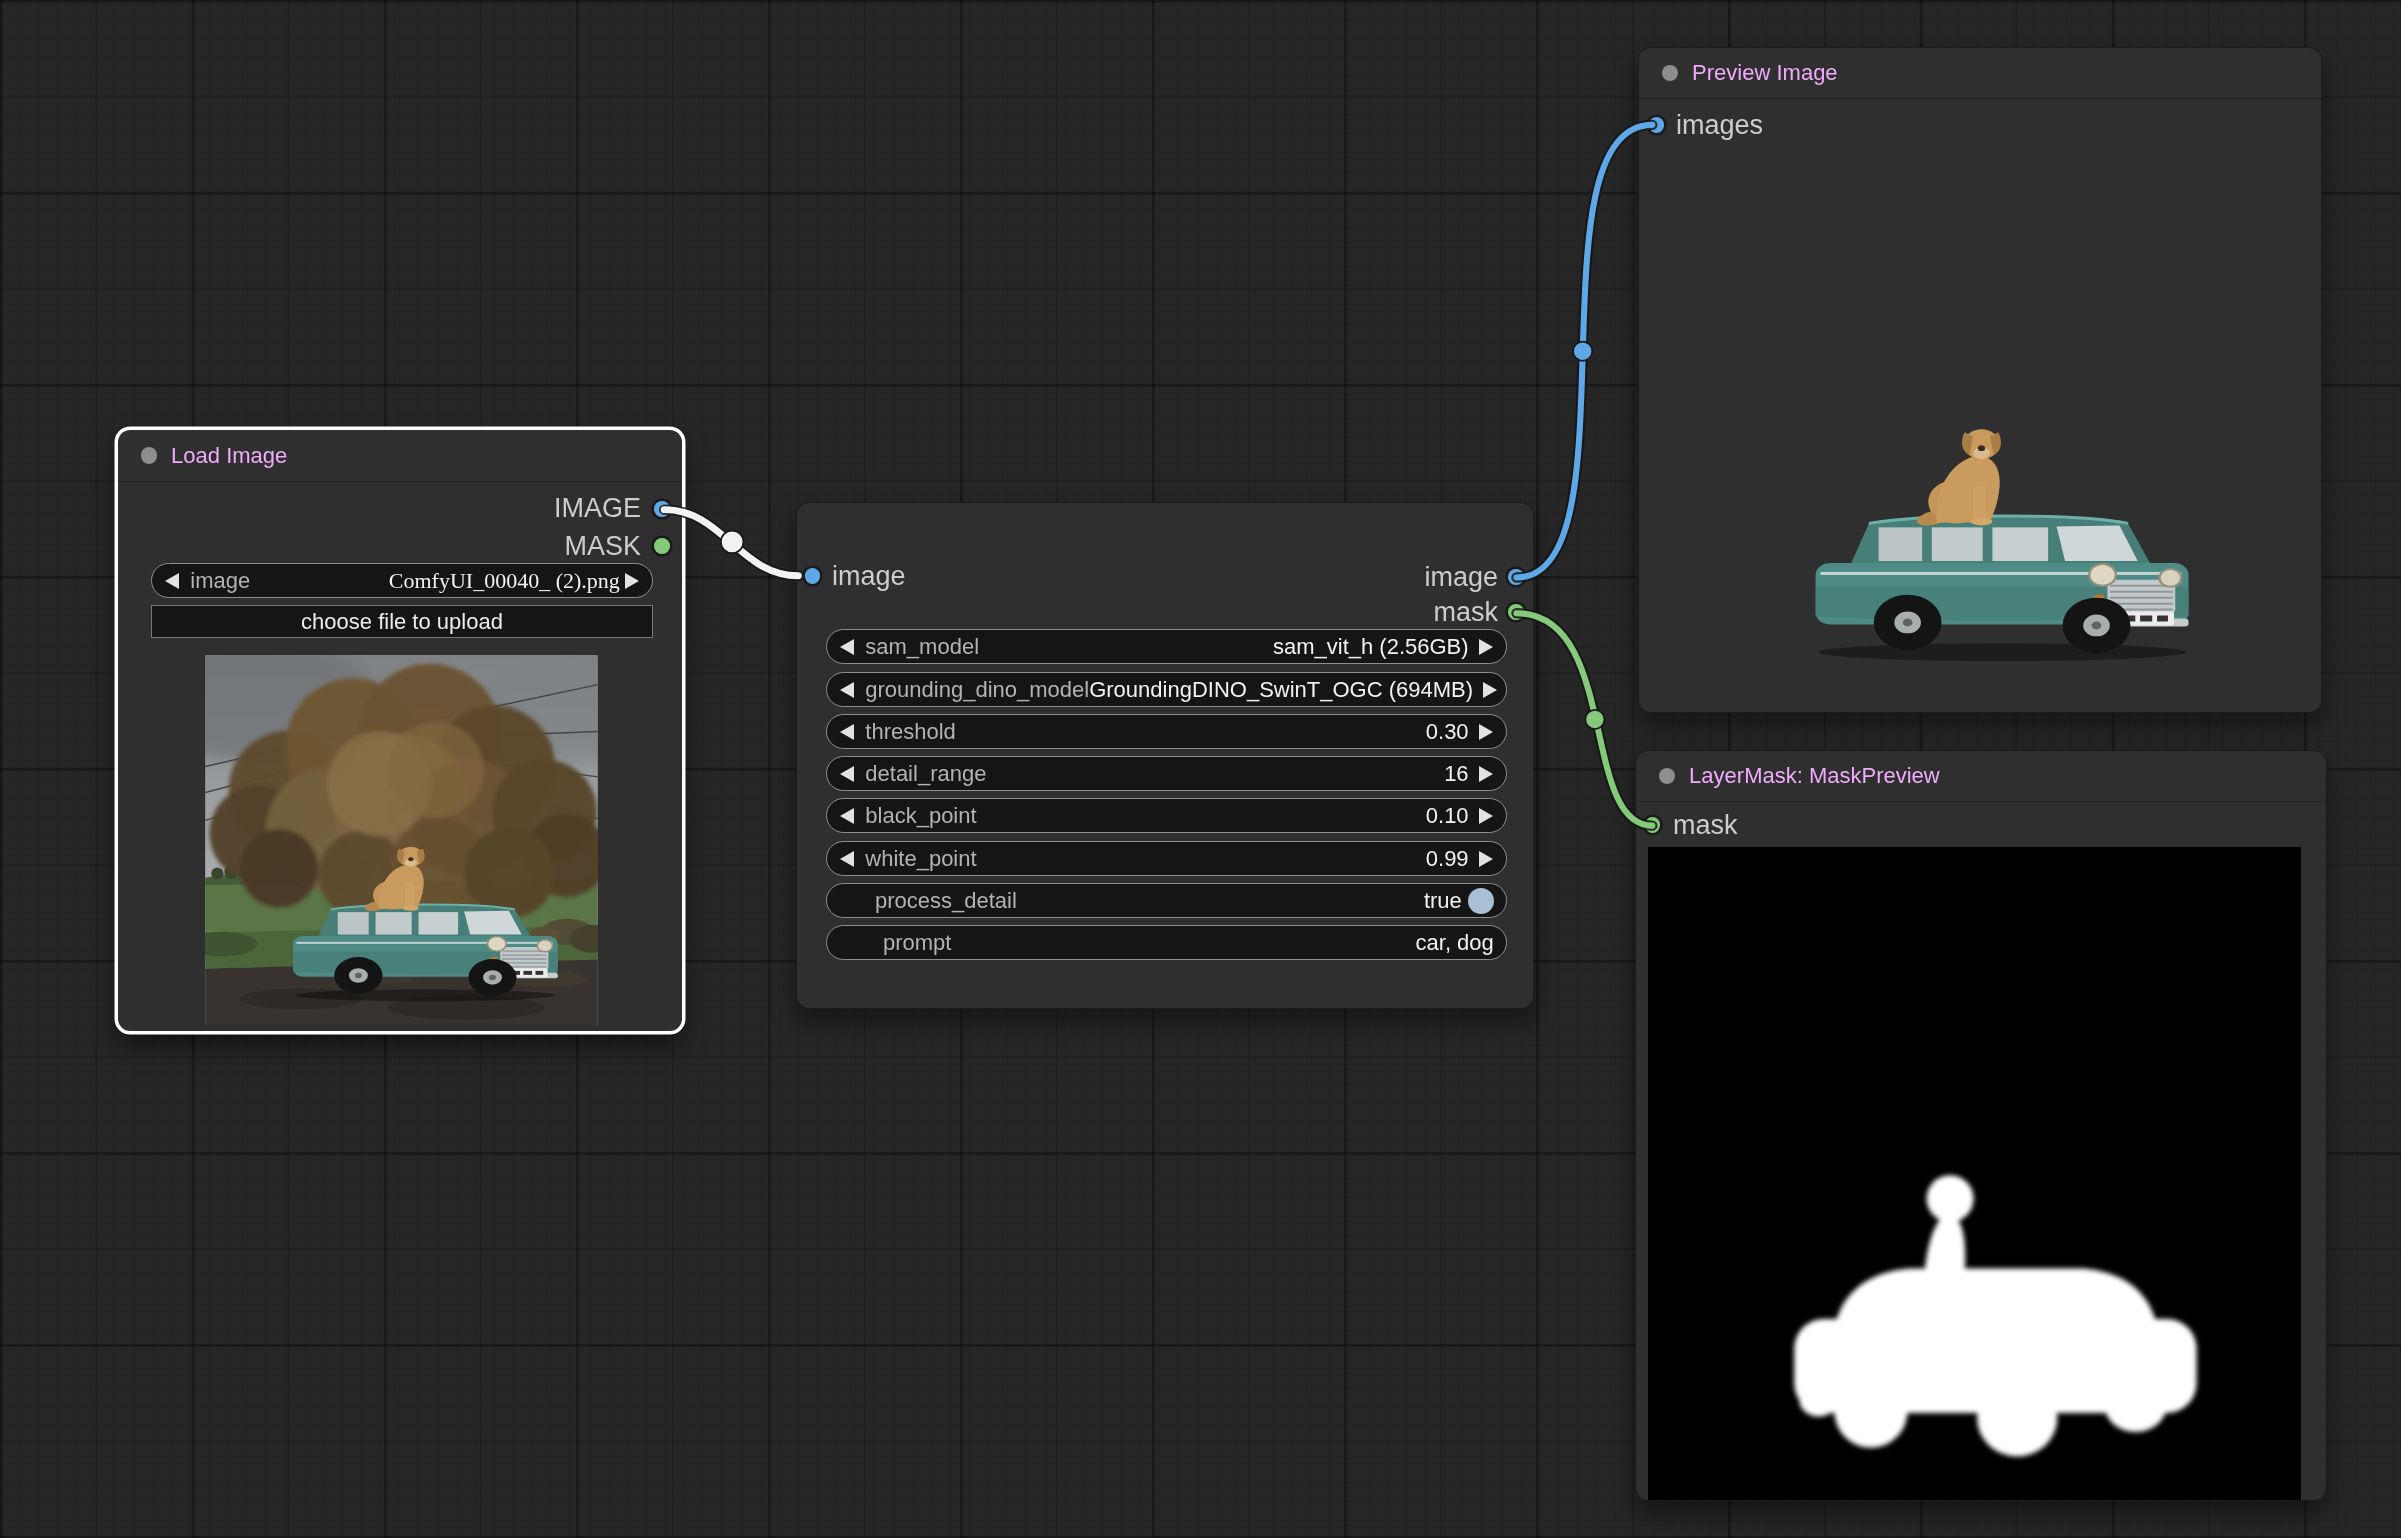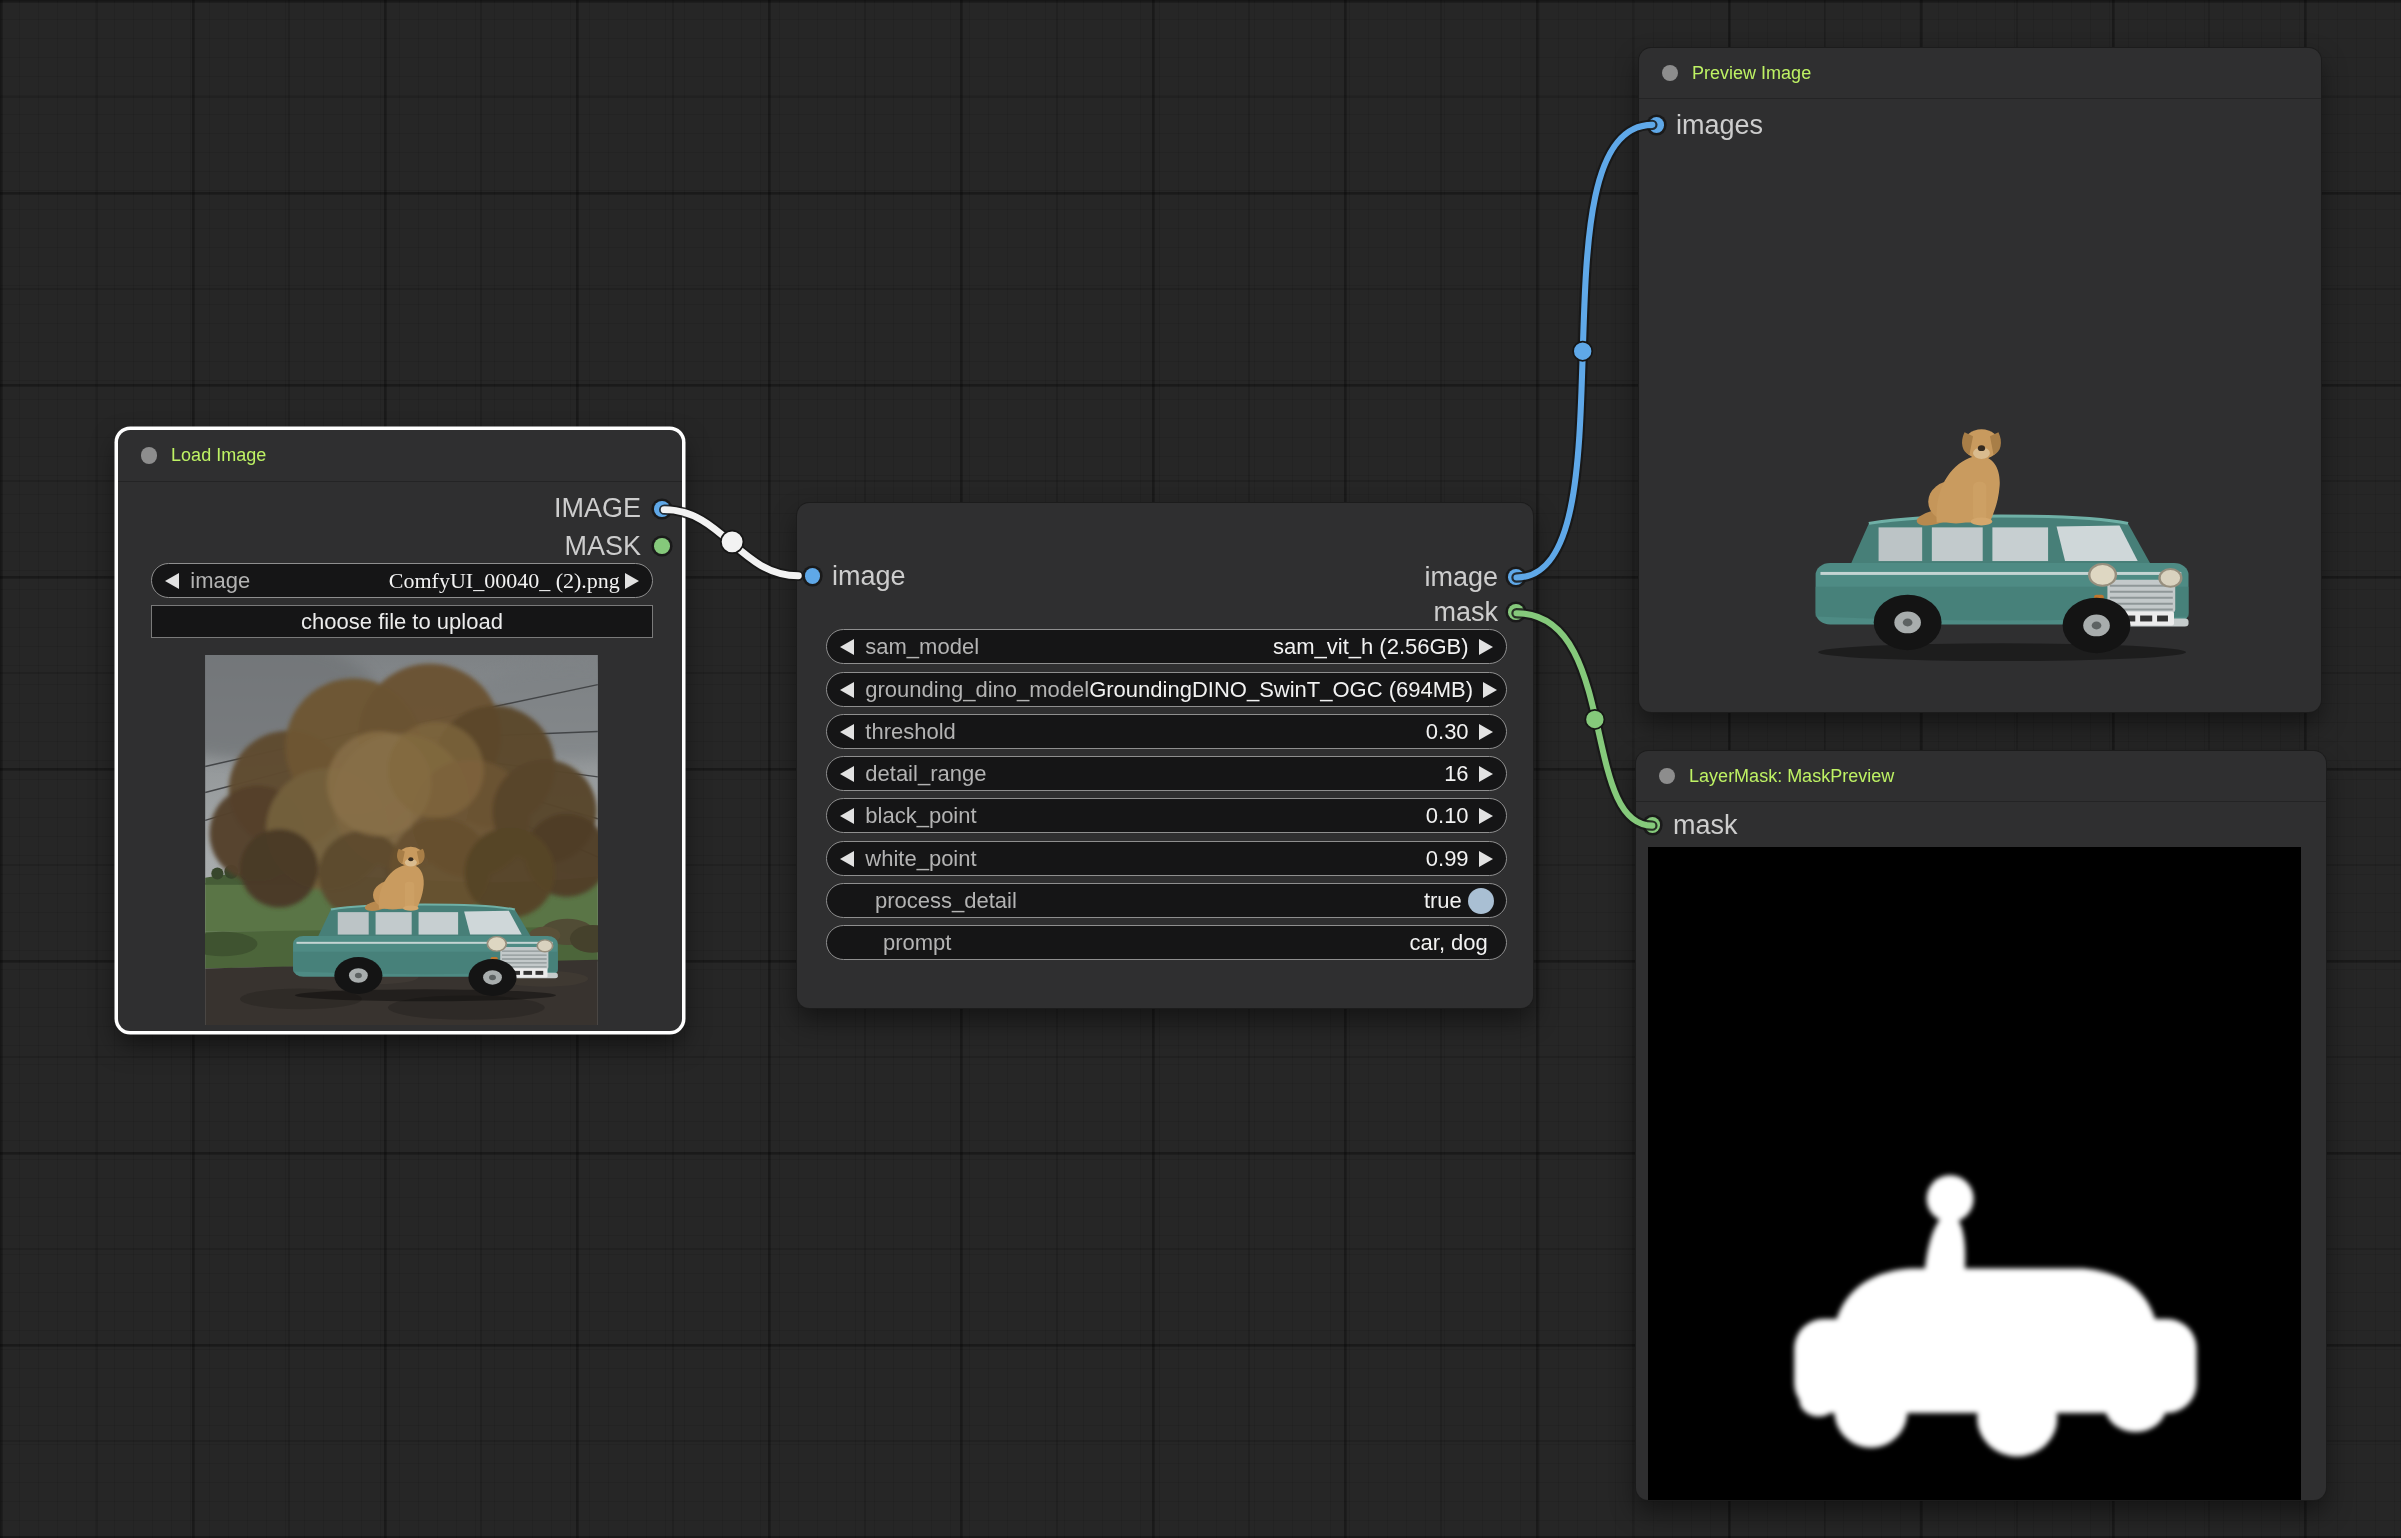--- a/index.html
+++ b/index.html
@@ -15,21 +15,21 @@
       linear-gradient(90deg, rgba(0,0,0,.09) 0.9px, transparent 0.9px) 0 0/19px 19px,
       #262626;
   }
   .node{
     position:absolute;background:#2f2f30;border-radius:12.2px;z-index:10;
     box-shadow:0 0 0 0.9px #1c1c1c, 0 12.2px 26px rgba(0,0,0,.45);
   }
   .node.selected{box-shadow:0 0 0 3.5px #ffffff, 0 12.2px 26px rgba(0,0,0,.55);}
   .node-header{display:flex;align-items:center;gap:14px;padding-left:22.6px;border-bottom:1.7px solid #242425;}
   .title-dot{width:16.5px;height:16.5px;border-radius:50%;background:var(--title-dot,#8d8d8d);flex:0 0 auto;}
-  .node-title{color:#bef264;font-size:18px;white-space:nowrap;}
+  .node-title{color:#f0abfc;font-size:22px;white-space:nowrap;}
   .slot-dot{position:absolute;width:15.7px;height:15.7px;border-radius:50%;z-index:22;box-shadow:0 0 0 2.6px rgba(10,10,10,.55);}
   .dot-image{background:var(--image-slot,#5fa8e8);}
   .dot-mask{background:var(--mask-slot,#85c97b);}
   .slot-label{position:absolute;color:#cdcdcd;font-size:27px;line-height:28px;white-space:nowrap;z-index:21;}
   .widget{
     position:absolute;height:35px;box-sizing:border-box;background:#151516;
     border:1.7px solid #8f8f8f;border-radius:19px;display:flex;align-items:center;
     font-size:22px;z-index:21;
   }
   .widget .arrow-l{width:0;height:0;border-top:8.7px solid transparent;border-bottom:8.7px solid transparent;border-right:14px solid #e2e2e2;margin-left:13px;flex:0 0 auto;}
@@ -248,21 +248,21 @@
     <span class="wvalue">0.99</span>
     <span class="arrow-r"></span>
   </div>
   <div class="widget noarrow" style="left:29px;top:380px;width:681px">
     <span class="wlabel" style="margin-left:8px">process_detail</span>
     <span class="wvalue">true</span>
     <span class="toggle"></span>
   </div>
   <div class="widget noarrow" style="left:29px;top:422px;width:681px">
     <span class="wlabel" style="margin-left:16px">prompt</span>
-    <span class="wvalue" style="margin-right:6px">car, dog</span>
+    <span class="wvalue" style="margin-right:0">car, dog</span>
   </div>
 </div>
 
 <div class="node" style="left:1639px;top:48px;width:682px;height:664px">
   <div class="node-header" style="height:50px">
     <span class="title-dot"></span>
     <span class="node-title">Preview Image</span>
   </div>
   <span class="slot-dot dot-image" style="left:9.6px;top:69px"></span>
   <span class="slot-label" style="left:37px;top:63px">images</span>

